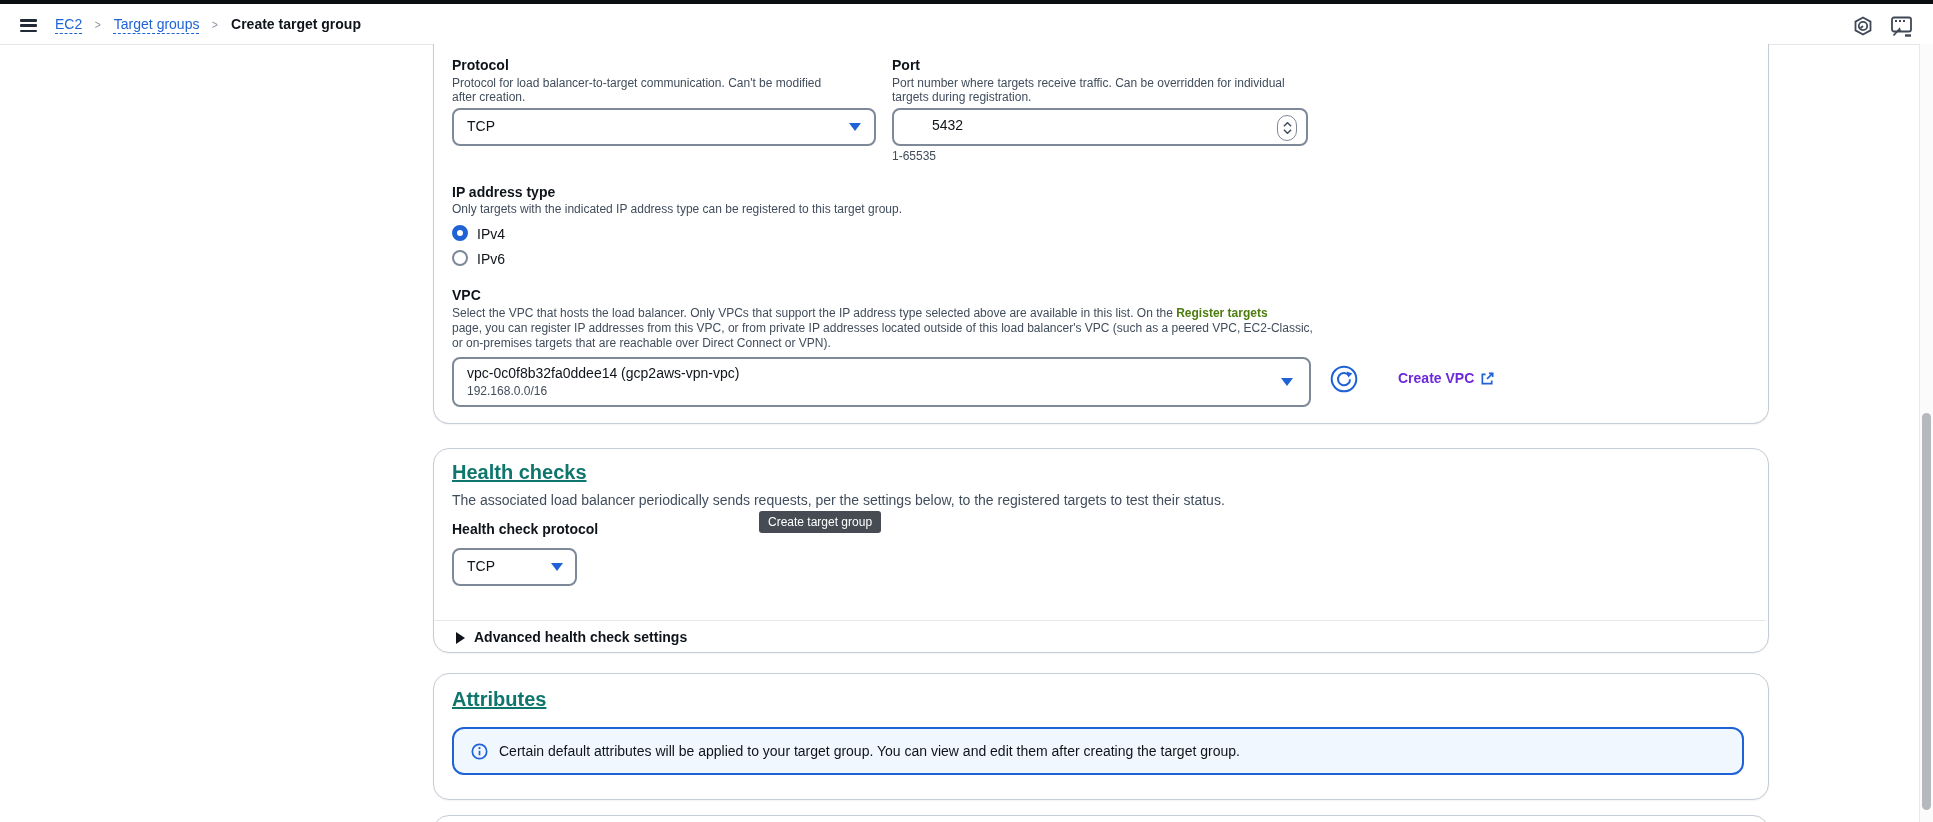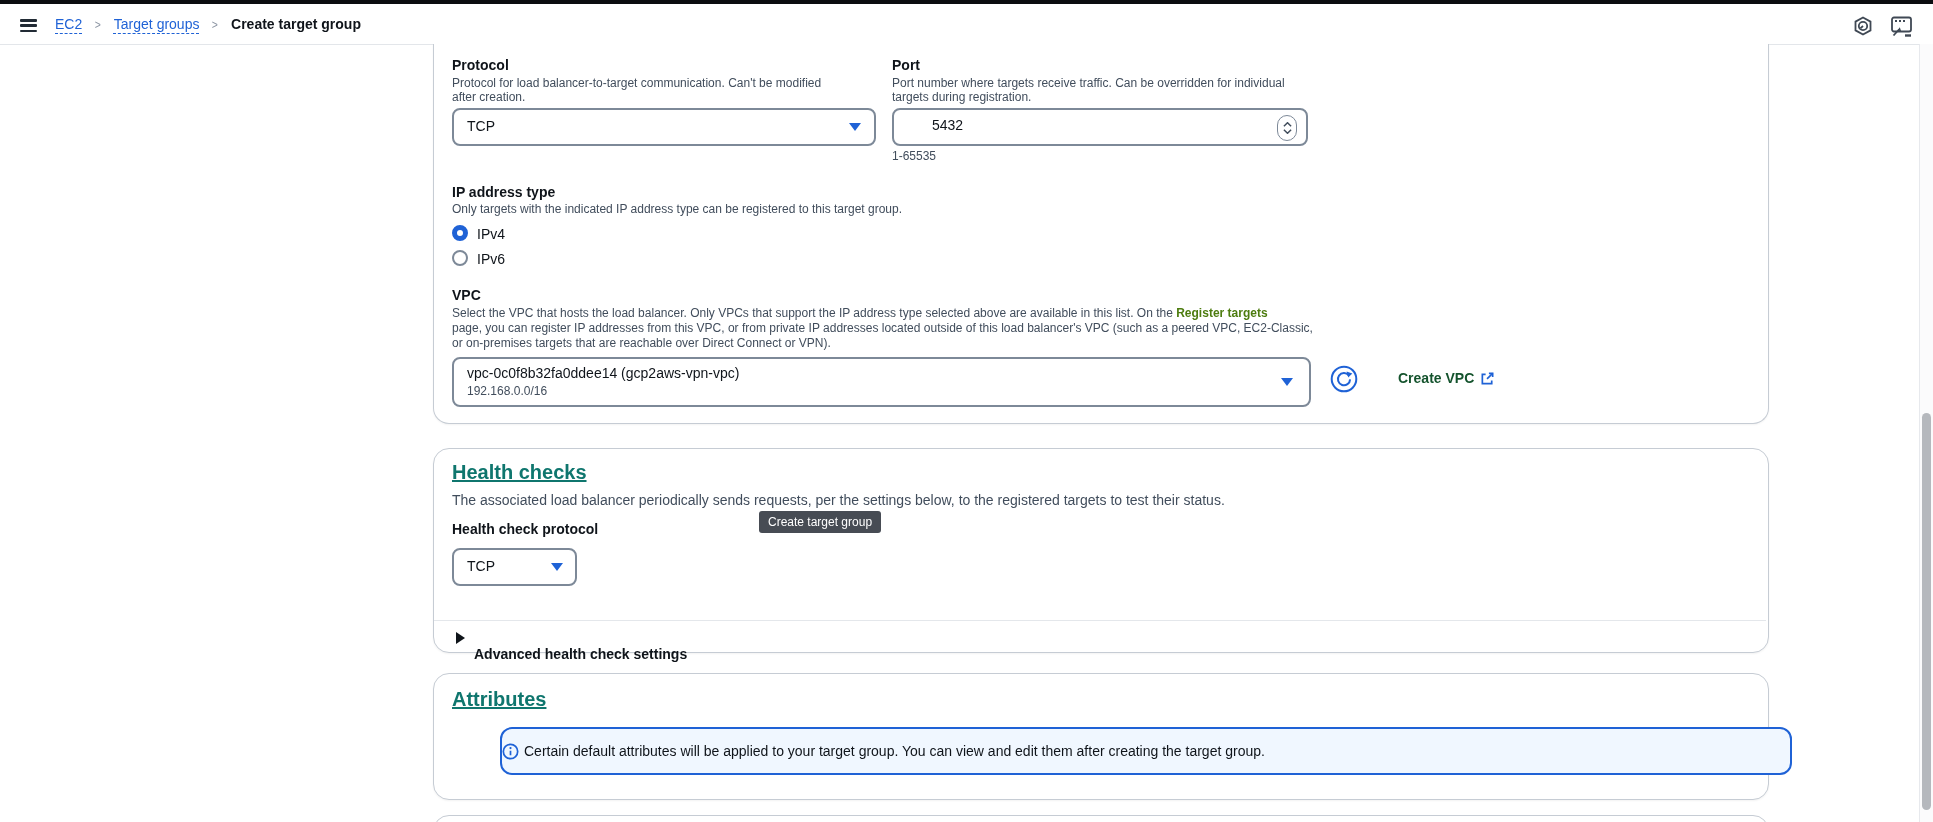--- a/index.html
+++ b/index.html
@@ -25,24 +25,24 @@
   .h2{font-size:20px;font-weight:700;color:#0f766e;text-decoration:underline;}
   .desc{font-size:12px;color:#414d5c;}
   .desc14{font-size:14px;color:#414d5c;}
   .sel{position:absolute;background:#fff;border:2px solid #7d8998;border-radius:8px;cursor:pointer;}
   .sel .val{position:absolute;left:13px;font-size:14px;color:#0f141a;}
   .caret{position:absolute;width:0;height:0;border-left:6px solid transparent;border-right:6px solid transparent;border-top:8px solid #1f62d6;}
   .radio{position:absolute;width:16px;height:16px;border-radius:50%;background:#fff;box-sizing:border-box;cursor:pointer;}
   .radio.on{border:5px solid #1f62d6;}
   .radio.off{border:2px solid #7d8998;}
   .radio-lbl{font-size:14px;color:#0f141a;}
-  .blue-link{color:#14532d;font-weight:700;font-size:14px;cursor:pointer;display:flex;align-items:center;gap:6px;}
+  .blue-link{color:#6d28d9;font-weight:700;font-size:14px;cursor:pointer;display:flex;align-items:center;gap:6px;}
   .divider{position:absolute;height:1px;background:#e4e7eb;}
   .tooltip{position:absolute;background:#474c54;color:#fff;font-size:12px;line-height:22px;height:22px;padding:0 9px;border-radius:3px;}
-  .alert{position:absolute;background:#f0f7ff;border:2px solid #1f62d6;border-radius:12px;display:flex;align-items:center;gap:5px;box-sizing:border-box;margin-left:48px;}
+  .alert{position:absolute;background:#f0f7ff;border:2px solid #1f62d6;border-radius:12px;display:flex;align-items:center;gap:11px;padding-left:17px;box-sizing:border-box;}
   .alert-text{font-size:14px;color:#0f141a;}
   .tri-right{width:0;height:0;border-top:6px solid transparent;border-bottom:6px solid transparent;border-left:9px solid #0f141a;display:inline-block;}
   .stepper{position:absolute;right:9px;top:5px;width:18px;height:24px;border:1px solid #7d8998;border-radius:10px;display:flex;flex-direction:column;align-items:center;justify-content:center;gap:2px;cursor:pointer;}
   .port-input{position:absolute;border:none;outline:none;font-size:14px;color:#0f141a;font-family:"Liberation Sans",sans-serif;background:transparent;}
   .scroll-track{position:absolute;left:1919px;top:44px;width:14px;height:778px;background:#fbfbfc;border-left:1px solid #e7e9ed;}
   .scroll-thumb{position:absolute;left:1922px;top:413px;width:9px;height:397px;background:#b5b8bd;border-radius:5px;cursor:grab;}
 </style>
 </head>
 <body>
 
@@ -147,21 +147,21 @@
 <span class="abs h2" style="left:452px;top:461px;">Health checks</span>
 <span class="abs desc14" style="left:452px;top:492px;">The associated load balancer periodically sends requests, per the settings below, to the registered targets to test their status.</span>
 <span class="abs lbl" style="left:452px;top:521px;">Health check protocol</span>
 <div class="sel" style="left:452px;top:548px;width:121px;height:34px;">
   <span class="val" style="top:8px;">TCP</span>
   <span class="caret" style="right:12px;top:13px;"></span>
 </div>
 <div class="divider" style="left:434px;top:620px;width:1332px;"></div>
 <div class="abs" style="left:452px;top:626px;width:400px;height:24px;cursor:pointer;">
   <span class="tri-right" style="position:absolute;left:4px;top:6px;"></span>
-  <span class="abs lbl" style="left:22px;top:20px;">Advanced health check settings</span>
+  <span class="abs lbl" style="left:22px;top:3px;">Advanced health check settings</span>
 </div>
 
 <div class="tooltip" style="left:759px;top:511px;">Create target group</div>
 
 <div class="card" style="left:433px;top:673px;width:1334px;height:125px;"></div>
 <span class="abs h2" style="left:452px;top:688px;">Attributes</span>
 <div class="alert" style="left:452px;top:727px;width:1292px;height:48px;">
   <svg width="17" height="17" viewBox="0 0 18 18" fill="none" stroke="#1f62d6" stroke-width="1.8">
     <circle cx="9" cy="9" r="7.6"></circle>
     <circle cx="9" cy="5.4" r="0.6" fill="#1f62d6" stroke-width="1.2"></circle>

